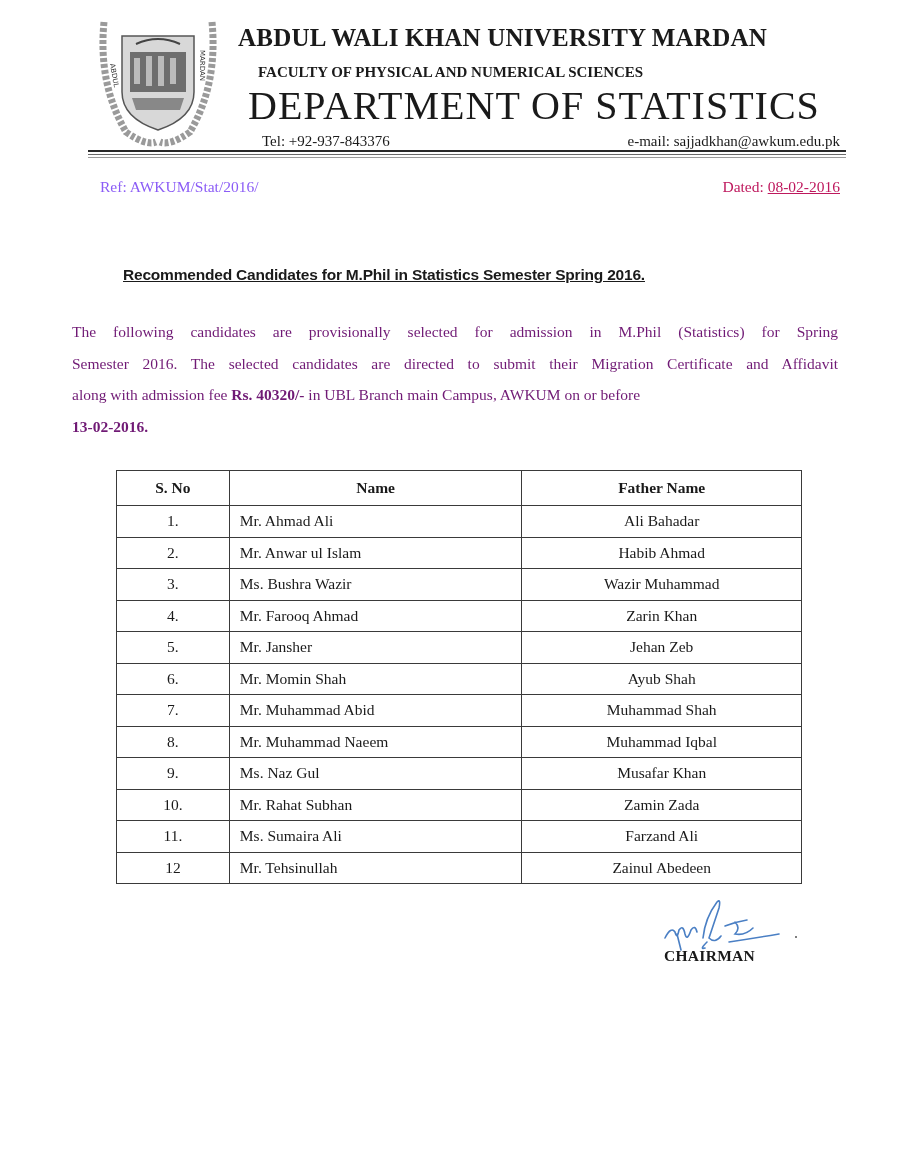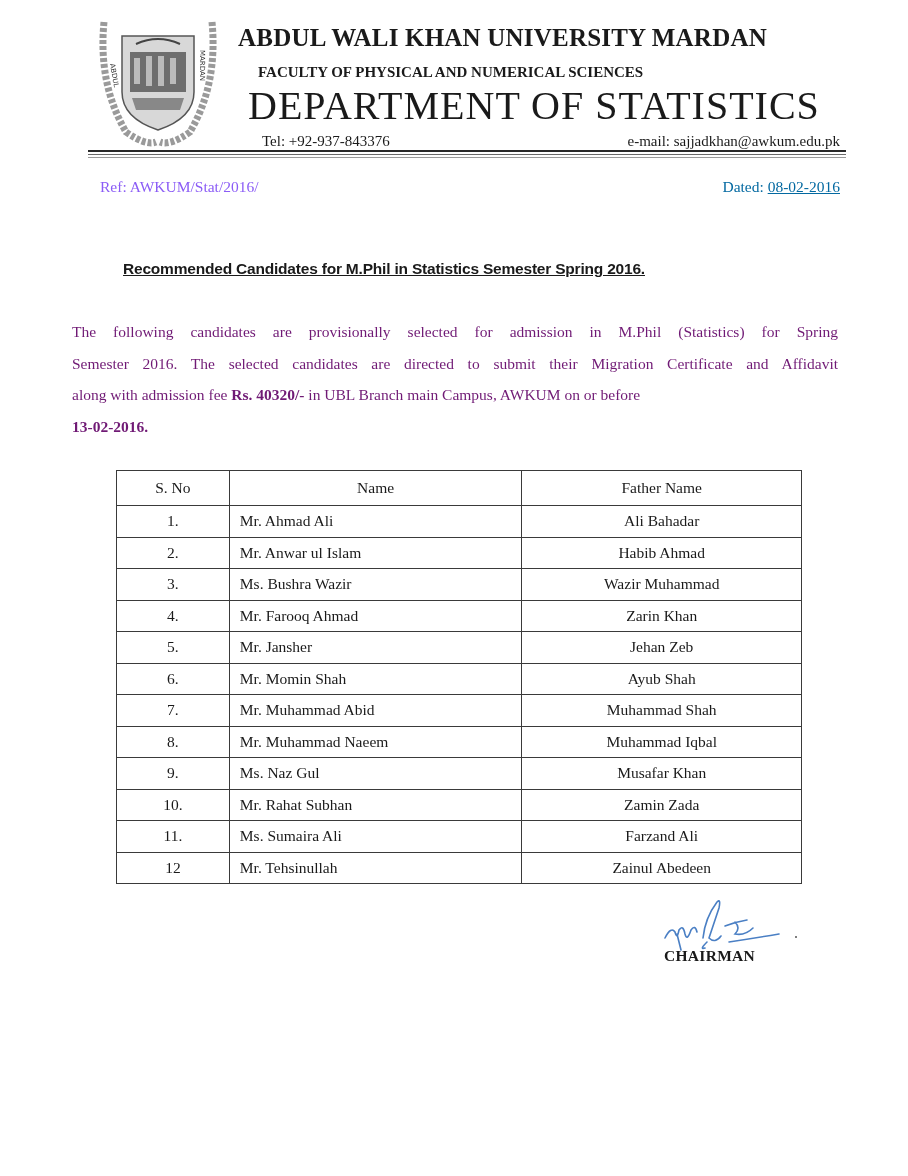--- a/index.html
+++ b/index.html
@@ -16,40 +16,40 @@
           white-space: nowrap; line-height: 1.1; }
   .tel { position: absolute; left: 262px; top: 133px; font-size: 15px; white-space: nowrap; }
   .email { position: absolute; right: 68px; top: 133px; font-size: 15px; white-space: nowrap; }
   .rule { position: absolute; left: 88px; width: 758px; height: 0; }
   .rule.r1 { top: 150px; border-top: 2px solid #2a2a2a; }
   .rule.r2 { top: 154px; border-top: 1.5px solid #6a6a6a; }
   .rule.r3 { top: 157px; border-top: 1px solid #9a9a9a; }
 
   
   .ref { position: absolute; left: 100px; top: 178px; font-size: 15.5px; color: #8b5cf6; white-space: nowrap; }
-  .dated { position: absolute; right: 68px; top: 178px; font-size: 15.5px; color: #0369a1; white-space: nowrap; }
+  .dated { position: absolute; right: 68px; top: 178px; font-size: 15.5px; color: #be185d; white-space: nowrap; }
   .dated .d { text-decoration: underline; }
 
   
-  .title { position: absolute; left: 0; width: 768px; top: 260px; text-align: center;
+  .title { position: absolute; left: 0; width: 768px; top: 266px; text-align: center;
            font-family: "Liberation Sans", "DejaVu Sans", sans-serif; font-size: 15.5px; font-weight: bold;
            text-decoration: underline; white-space: nowrap; letter-spacing: -0.2px; }
 
   
   .para { position: absolute; left: 72px; top: 316px; width: 766px; font-size: 15.5px; line-height: 31.5px;
           text-align: justify; color: #701a75; }
   .para .line { display: block; }
   .para .justify { text-align: justify; text-align-last: justify; }
   .para b { font-weight: bold; }
 
   
   .tbl { position: absolute; left: 116px; top: 470px; border-collapse: collapse; width: 686px;
          font-size: 15.5px; }
   .tbl th, .tbl td { border: 1px solid #3a3a3a; height: 30.5px; padding: 0; }
-  .tbl th { height: 34px; font-weight: normal; text-align: center; }
+  .tbl th { height: 34px; font-weight: bold; text-align: center; }
   .tbl col.c1 { width: 113px; }
   .tbl col.c2 { width: 293px; }
   .tbl col.c3 { width: 280px; }
   .tbl td.sno { text-align: center; }
   .tbl td.name { text-align: left; padding-left: 10px; margin-left: 16px; }
   .tbl td.father { text-align: center; }
 
   
   .signature { position: absolute; left: 655px; top: 898px; width: 150px; height: 60px; }
   .chairman { position: absolute; left: 664px; top: 947px; font-size: 15.5px; font-weight: bold; letter-spacing: 0.3px; text-align: right; }

